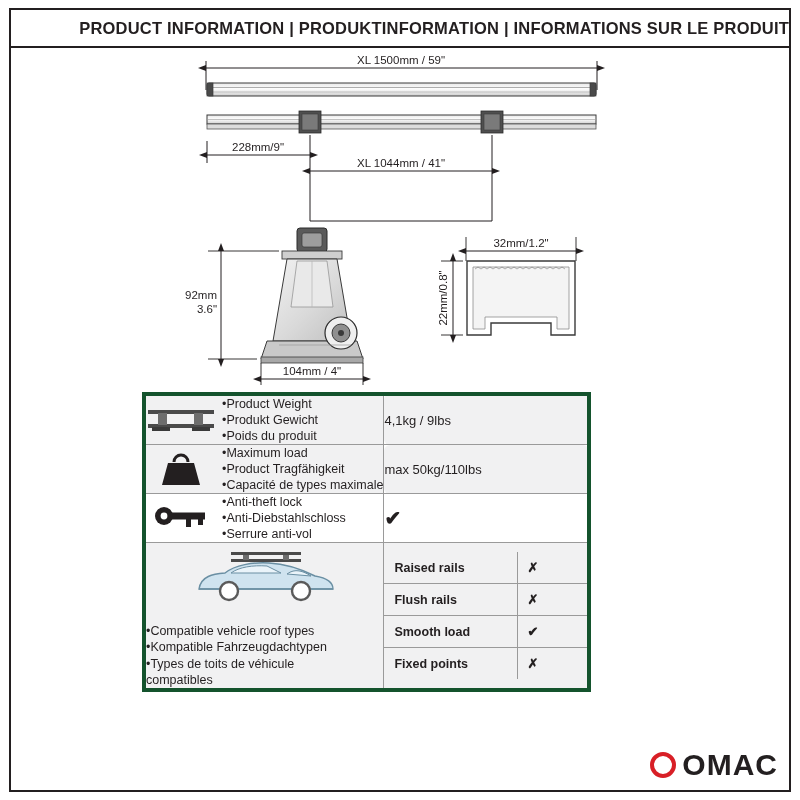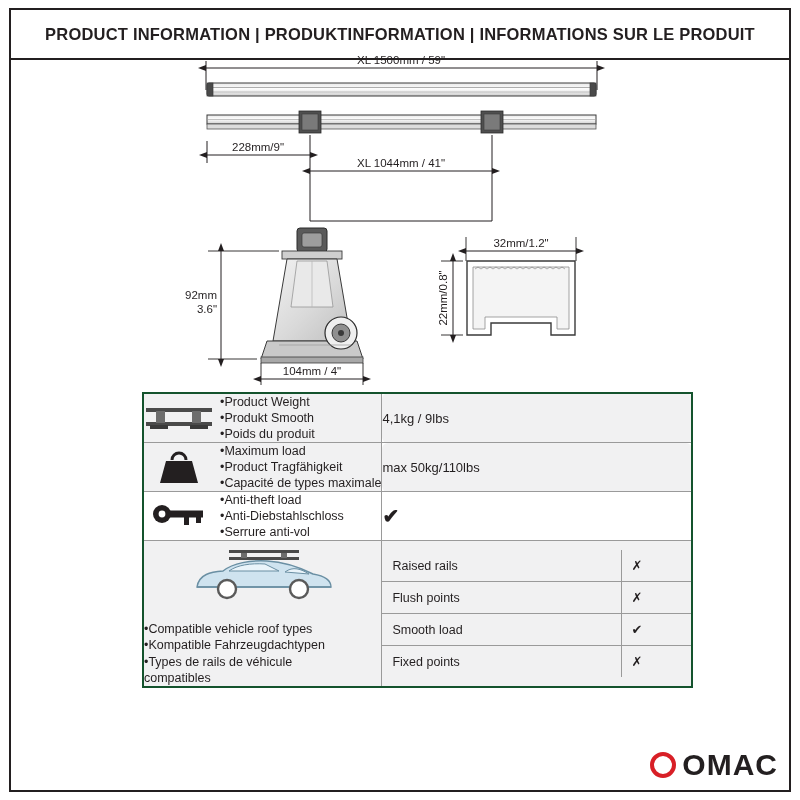--- a/index.html
+++ b/index.html
@@ -18,45 +18,45 @@
     position:absolute;
     left:9px; top:8px;
     width:782px; height:784px;
     border:2px solid #231f20;
   }
 
   
   .header {
     position:absolute;
     left:11px; top:10px;
-    width:778px; height:50px;
+    width:778px; height:38px;
     border-bottom:2px solid #231f20;
-    display:flex; align-items:center; justify-content:center;
+    display:flex; align-items:center; justify-content:flex-end;
   }
   .header-title {
     font-size:16.5px;
     font-weight:bold;
     letter-spacing:0.2px;
     white-space:nowrap;
   }
 
   
   .drawing {
     position:absolute;
     left:11px; top:45px;
     width:778px; height:340px;
   }
   .drawing svg { display:block; }
 
   
   .spec-table {
     position:absolute;
     left:142px; top:392px;
-    width:551px;
-    border:2px solid #14532d;
+    width:449px;
+    border:4px solid #14532d;
     border-collapse:collapse;
     background:#ffffff;
     font-size:12.5px;
   }
   .spec-table td {
     border:1px solid #9a9a9a;
     padding:0;
     vertical-align:middle;
   }
   .row-shaded { background:#f1f1f2; }
@@ -77,20 +77,21 @@
   .check { font-size:20px; font-weight:bold; line-height:1; }
   .cross { font-size:13px; color:#231f20; }
 
   
   .roof-types { width:100%; border-collapse:collapse; }
   .roof-types td {
     border:none;
     border-bottom:1px solid #9a9a9a;
     padding:8px 10px;
     font-size:12.5px;
+    font-weight:bold;
   }
   .roof-types tr:last-child td { border-bottom:none; }
   .roof-types td.mark { width:70px; border-left:1px solid #9a9a9a; }
 
   .veh-cell { padding:4px 8px 8px 8px; }
   .veh-label { line-height:1.3; margin-top:16px; }
   .veh-label div { white-space:nowrap; }
 
   
   .logo {
@@ -234,21 +235,21 @@
               <rect x="2" y="10" width="66" height="4" fill="#4a4a4a"></rect>
               <rect x="2" y="24" width="66" height="4" fill="#4a4a4a"></rect>
               <rect x="12" y="13" width="9" height="12" fill="#6d6d6d"></rect>
               <rect x="48" y="13" width="9" height="12" fill="#6d6d6d"></rect>
               <rect x="6" y="27" width="18" height="4" fill="#3a3a3a"></rect>
               <rect x="46" y="27" width="18" height="4" fill="#3a3a3a"></rect>
             </svg>
           </span>
           <span class="label-lines">
             <div>•Product Weight</div>
-            <div>•Produkt Smooth</div>
+            <div>•Produkt Gewicht</div>
             <div>•Poids du produit</div>
           </span>
         </div>
       </td>
       <td class="cell-right">4,1kg / 9lbs</td>
     </tr>
 
 
     <tr class="row-shaded">
       <td class="cell-left">
@@ -275,21 +276,21 @@
           <span class="icon-box">
             <svg width="70" height="36" viewBox="0 0 70 36">
               <circle cx="18" cy="16" r="9" fill="#231f20"></circle>
               <circle cx="18" cy="16" r="3.4" fill="#ffffff"></circle>
               <rect x="25" y="12.5" width="34" height="7" fill="#231f20"></rect>
               <rect x="40" y="19" width="5" height="8" fill="#231f20"></rect>
               <rect x="52" y="19" width="5" height="6" fill="#231f20"></rect>
             </svg>
           </span>
           <span class="label-lines">
-            <div>•Anti-theft load</div>
+            <div>•Anti-theft lock</div>
             <div>•Anti-Diebstahlschloss</div>
             <div>•Serrure anti-vol</div>
           </span>
         </div>
       </td>
       <td class="cell-right">
         <span class="check">✔</span>
       </td>
     </tr>
 
@@ -309,33 +310,33 @@
               <path d="M96,31 C104,25 112,28 120,33 Z" fill="#eaf4fa" stroke="#6a8fa3" stroke-width="1"></path>
               <line x1="8" y1="46" x2="142" y2="46" stroke="#6a8fa3" stroke-width="1.4"></line>
               <circle cx="38" cy="48" r="9" fill="#ffffff" stroke="#5a5a5a" stroke-width="2.4"></circle>
               <circle cx="110" cy="48" r="9" fill="#ffffff" stroke="#5a5a5a" stroke-width="2.4"></circle>
             </svg>
           </span>
         </div>
         <div class="veh-label">
           <div>•Compatible vehicle roof types</div>
           <div>•Kompatible Fahrzeugdachtypen</div>
-          <div>•Types de rails de véhicule</div>
+          <div>•Types de toits de véhicule</div>
           <div>compatibles</div>
         </div>
       </td>
       <td style="padding:0;">
         <table class="roof-types">
           <tbody>
             <tr>
               <td>Raised rails</td>
               <td class="mark"><span class="cross">✗</span></td>
             </tr>
             <tr>
-              <td>Flush points</td>
+              <td>Flush rails</td>
               <td class="mark"><span class="cross">✗</span></td>
             </tr>
             <tr>
               <td>Smooth load</td>
               <td class="mark"><span class="cross">✔</span></td>
             </tr>
             <tr>
               <td>Fixed points</td>
               <td class="mark"><span class="cross">✗</span></td>
             </tr>

